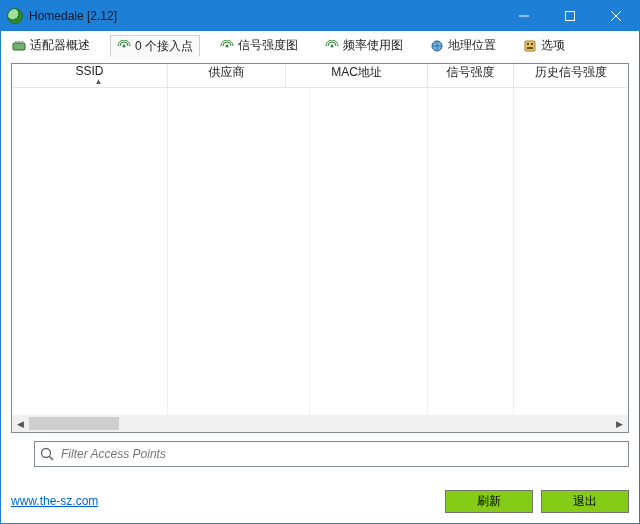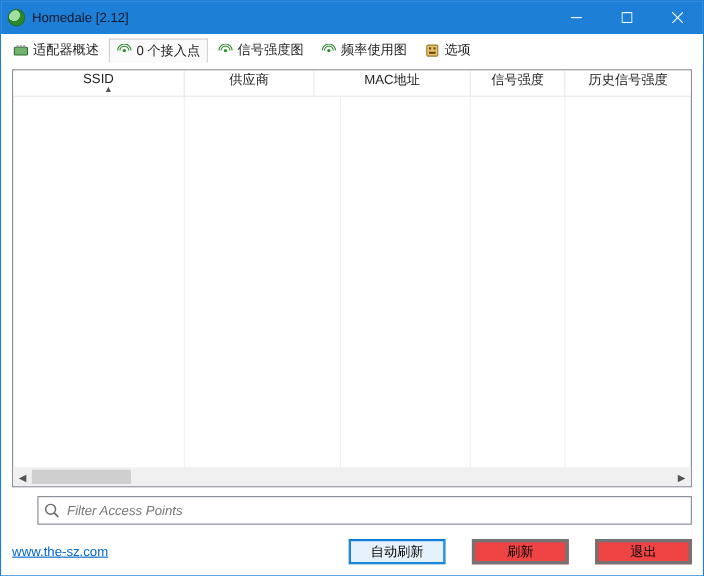--- a/index.html
+++ b/index.html
@@ -6,21 +6,21 @@
   html, body { margin: 0; padding: 0; }
   body { width: 640px; height: 524px; background: #fff; }
 
   .window { width: 640px; height: 524px; display: flex; flex-direction: column; border: 1px solid #1e7fd6; }
   .titlebar { height: 30px; background: #1e7fd6; display: flex; align-items: center; color: #0f172a; font-size: 12px; }
   .titlebar .app-icon { width: 16px; height: 16px; margin-left: 6px; margin-right: 6px; background: radial-gradient(circle at 35% 35%, #9fe0a0 0 40%, #2a8a2a 41% 100%); border-radius: 50%; border:1px solid #2a6a2a; }
   .titlebar .title { flex: 0 0 auto; }
   .titlebar .spacer { flex: 1; }
   .win-btn { width: 46px; height: 30px; display: flex; align-items: center; justify-content: center; color: #fff; }
 
-  .tabbar { height: 26px; background: #fff; display: flex; align-items: flex-end; padding: 2px 4px 0 4px; gap: 2px; border-bottom: 1px solid #fff; }
+  .tabbar { height: 26px; background: #fff; display: flex; align-items: flex-end; padding: 2px 4px 0 4px; gap: 13px; border-bottom: 1px solid #fff; }
   .tab { display: flex; align-items: center; height: 22px; padding: 0 6px; font-size: 12px; color: #222; cursor: default; gap: 4px; border:1px solid transparent; border-bottom: none; }
   .tab.active { background: #fafafa; border:1px solid #d0d0d0; border-bottom: 1px solid #fafafa; position: relative; top: 1px; justify-content: space-between; }
   .tab .tab-icon { width: 14px; height: 14px; display:flex; align-items:center; justify-content:center; }
 
   .content { flex: 1; display: flex; flex-direction: column; padding: 6px 10px 8px 10px; }
 
   .listview { flex: 1; border: 1px solid #828790; display: flex; flex-direction: column; background: #fff; overflow: hidden; }
   .list-header { height: 24px; display: flex; background: #fff; border-bottom: 1px solid #e6e6e6; font-size: 12px; color: #222; }
   .col { display: flex; align-items: center; padding: 0 8px; border-right: 1px solid #e6e6e6; position: relative; flex-direction: column; }
   .col:last-child { border-right: none; }
@@ -30,24 +30,24 @@
   .list-body .gap { }
 
   .hscroll { height: 17px; background: #f0f0f0; display: flex; align-items: center; }
   .sb-btn { width: 17px; height: 17px; display:flex; align-items:center; justify-content:center; color:#555; font-size:9px; background:#f0f0f0; }
   .sb-track { flex:1; height:17px; background:#f0f0f0; position:relative; }
   .sb-thumb { position:absolute; left:0; top:2px; height:13px; width:90px; background:#cfcfcf; border-radius:0; }
 
   .filter-row { margin-top: 8px; height: 26px; border:1px solid #828790; display:flex; align-items:center; padding:0 4px; gap:4px;margin-left:23px; }
   .filter-input { flex:1; border:none; outline:none; font-size:12px; font-style: italic; color:#666; height:22px; background:transparent; }
 
-  .bottom-row { margin-top: 10px; height: 28px; display:flex; align-items:center;gap:16px; }
+  .bottom-row { margin-top: 20px; height: 28px; display:flex; align-items:center; }
   .link { color:#0066cc; font-size:12px; text-decoration: underline; cursor:pointer; }
   .bottom-row .spacer { flex:1; }
-  .btn { width:88px; height:23px; margin-left:8px; font-size:12px; background:#ef4444; border:3px solid #737373; display:flex; align-items:center; justify-content:center; cursor:default; }
+  .btn { width:88px; height:23px; margin-left:8px; font-size:12px; background:#84cc16; border:1px solid #737373; display:flex; align-items:center; justify-content:center; cursor:default; }
   .btn.primary { border:1px solid #0078d7; background:#e5f1fb; outline:1px solid #0078d7; outline-offset:-2px; }
 
   svg { display:block; }
 </style>
 </head>
 <body>
 
 <div class="window">
 
   <div class="titlebar">
@@ -110,20 +110,29 @@
             <circle cx="7" cy="6" r="1.5" fill="#2e8b2e"></circle>
             <path d="M3 6a4 4 0 0 1 8 0" fill="none" stroke="#2e8b2e" stroke-width="1"></path>
             <path d="M1 6a6 6 0 0 1 12 0" fill="none" stroke="#2e8b2e" stroke-width="1"></path>
           </svg>
         </span>
       <span>频率使用图</span>
     </div>
     <div class="tab">
       <span class="tab-icon">
           <svg width="14" height="12">
+            <circle cx="7" cy="6" r="5" fill="#6fb3e6" stroke="#2a5a8a"></circle>
+            <path d="M2 6h10M7 1v10" stroke="#2a5a8a" stroke-width="0.7"></path>
+          </svg>
+        </span>
+      <span>地理位置</span>
+    </div>
+    <div class="tab">
+      <span class="tab-icon">
+          <svg width="14" height="12">
             <rect x="2" y="1" width="10" height="10" rx="1" fill="#e6c46f" stroke="#a07a2a"></rect>
             <rect x="4" y="3" width="2" height="2" fill="#6a4a10"></rect>
             <rect x="8" y="3" width="2" height="2" fill="#6a4a10"></rect>
             <rect x="4" y="7" width="6" height="2" fill="#6a4a10"></rect>
           </svg>
         </span>
       <span>选项</span>
     </div>
   </div>
 
@@ -178,19 +187,18 @@
             <circle cx="7" cy="7" r="4.5" fill="none" stroke="#666" stroke-width="1.3"></circle>
             <line x1="10.5" y1="10.5" x2="14" y2="14" stroke="#666" stroke-width="1.6"></line>
           </svg>
       </span>
       <input class="filter-input" placeholder="Filter Access Points" style="">
     </div>
 
     <div class="bottom-row">
       <a class="link">www.the-sz.com</a>
       <div class="spacer"></div>
-      <div class="btn primary">自动刷新</div>
       <div class="btn">刷新</div>
       <div class="btn">退出</div>
     </div>
 
   </div>
 </div>
 
 </body></html>

